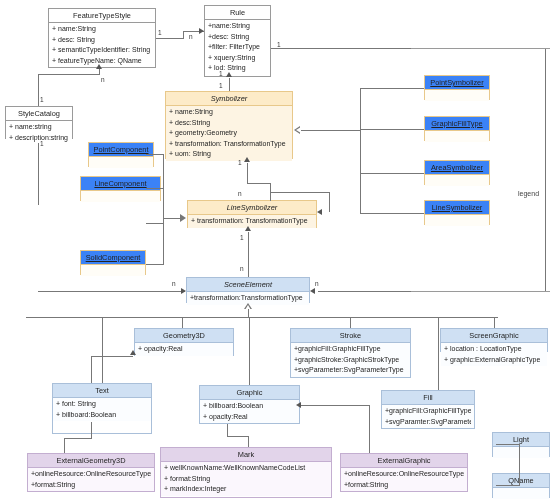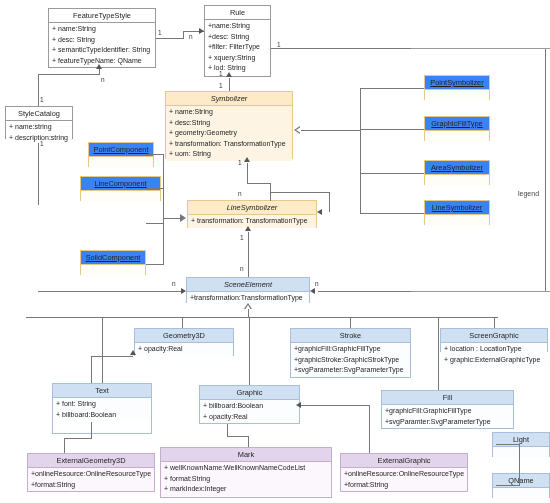--- a/index.html
+++ b/index.html
@@ -168,21 +168,21 @@
   </div>
 
   <div class="cls pal-blue" style="left:199px;top:385px;width:101px;height:39px;">
     <div class="hdr">Graphic</div>
     <div class="body">
       <div class="attr">+ billboard:Boolean</div>
       <div class="attr">+ opacity:Real</div>
     </div>
   </div>
 
-  <div class="cls pal-blue" style="left:381px;top:390px;width:133px;height:39px;">
+  <div class="cls pal-blue" style="left:381px;top:390px;width:94px;height:39px;">
     <div class="hdr">Fill</div>
     <div class="body">
       <div class="attr">+graphicFill:GraphicFillType</div>
       <div class="attr">+svgParamter:SvgParameterType</div>
     </div>
   </div>
 
   <div class="cls pal-blue empty" style="left:492px;top:432px;width:58px;height:25px;">
     <div class="hdr">Light</div>
     <div class="body"></div>

